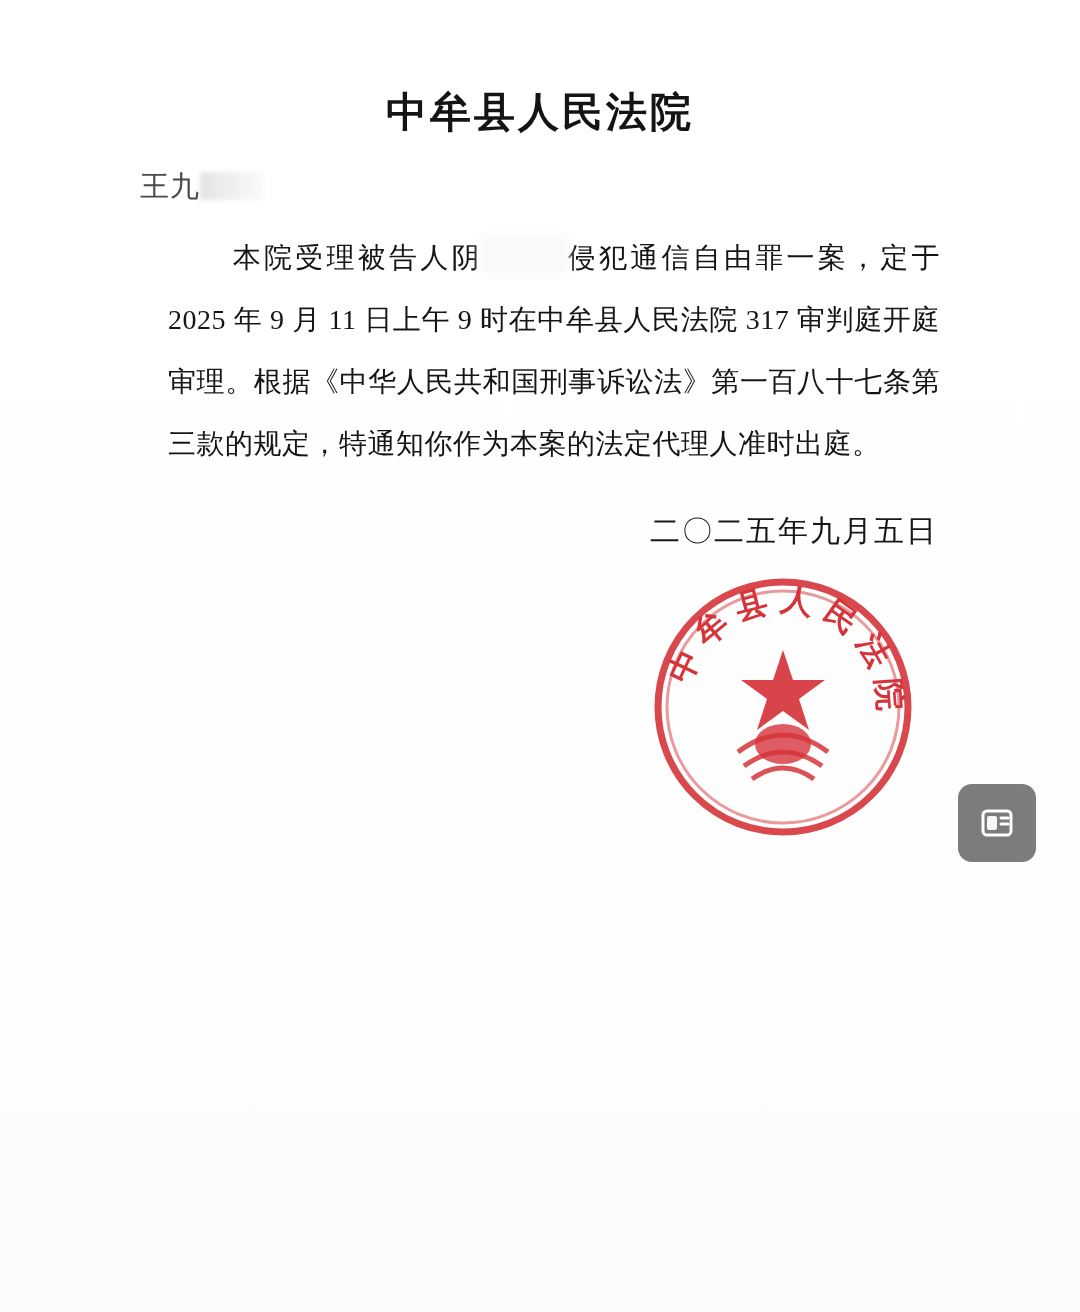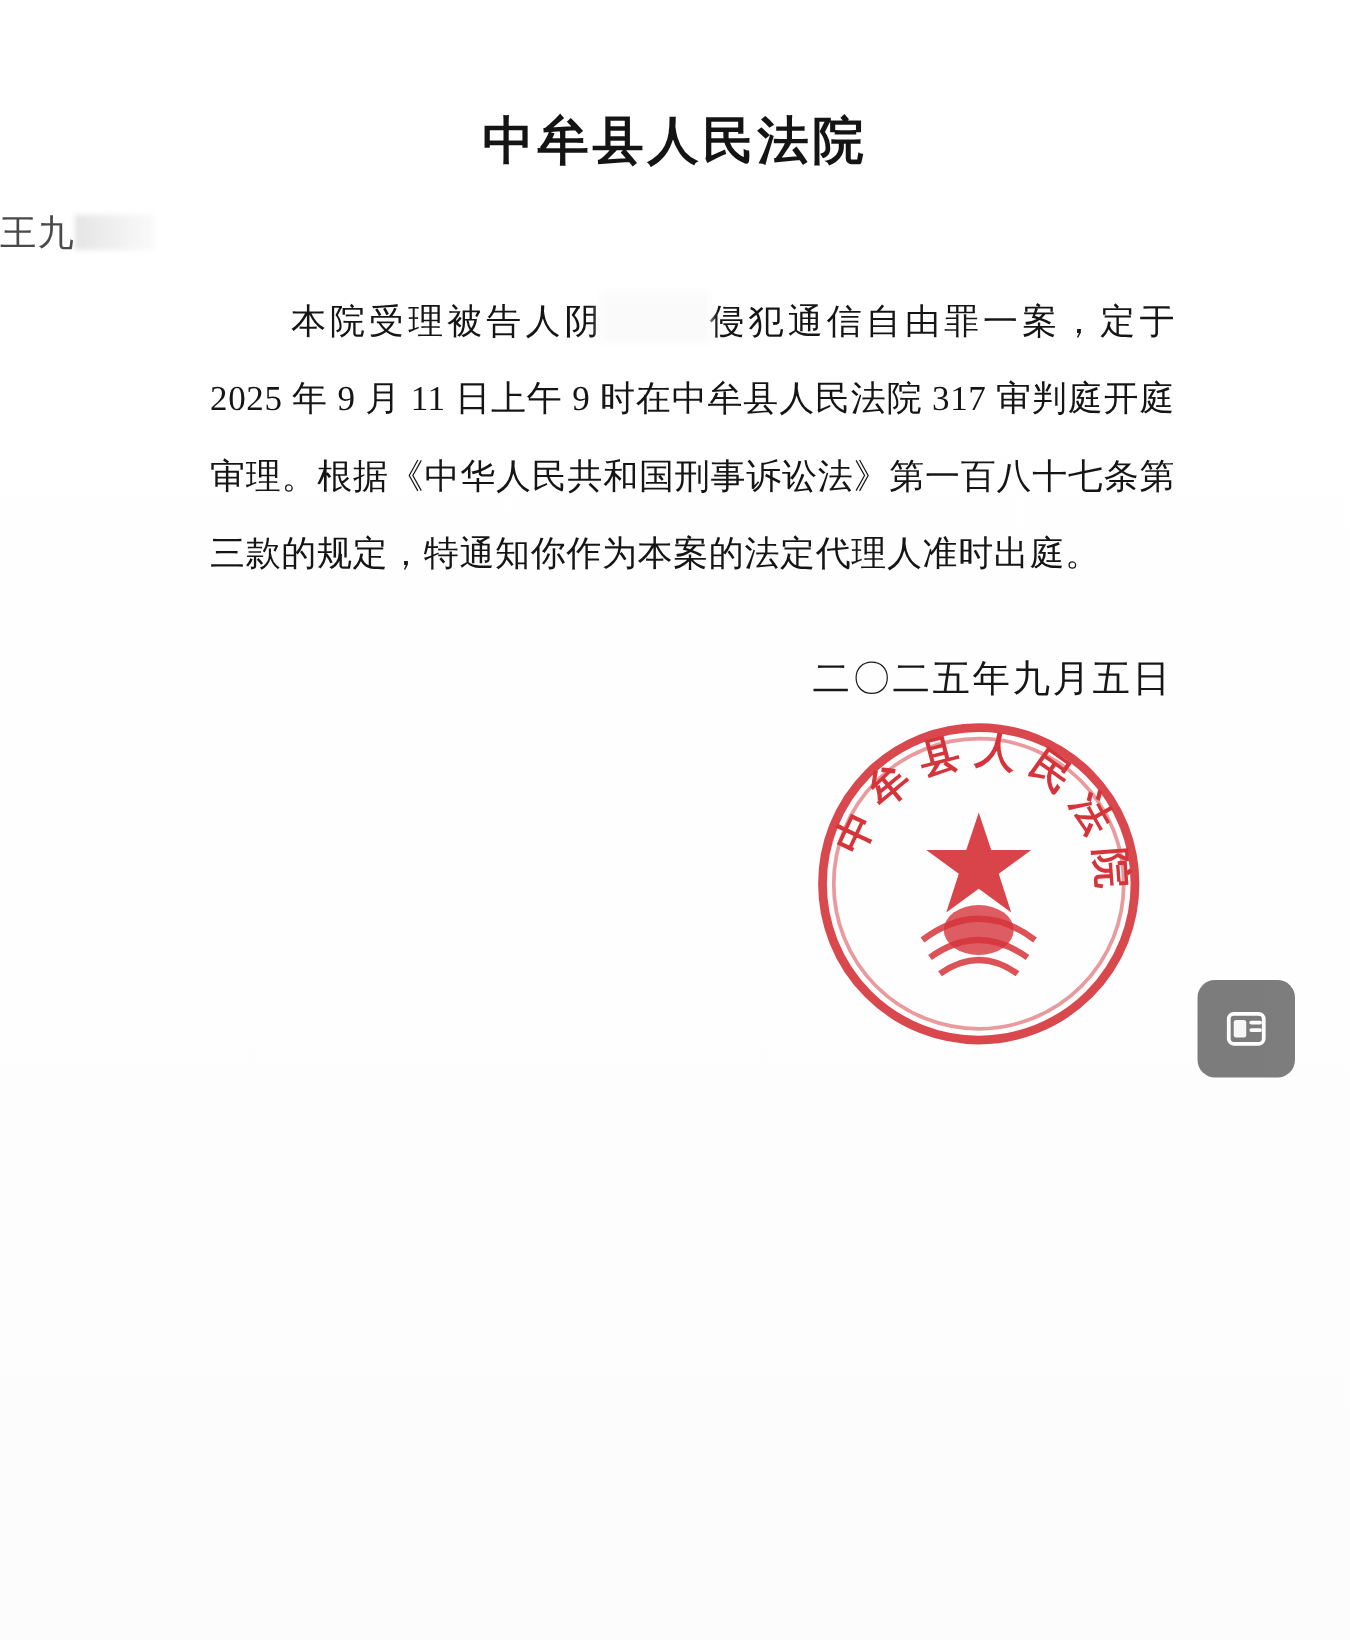--- a/index.html
+++ b/index.html
@@ -64,20 +64,21 @@
     margin-top: 66px;
     text-align: right;
     padding-right: 142px;
     font-size: 28px;
     letter-spacing: 1px;
     color: #1d1d1d;
   }
 
   .recipient {
     margin-top: 30px;
+    padding-left: 140px;
     font-size: 29px;
     letter-spacing: 1px;
     color: #4a4a4a;
     position: relative;
     display: block;
   }
   .recipient .redact-soft {
     display: inline-block;
     width: 64px;
     height: 28px;
@@ -102,21 +103,21 @@
     display: inline-block;
     width: 82px;
     height: 34px;
     vertical-align: -5px;
     background: #fafafa;
     box-shadow: 0 0 6px 4px #fbfbfb;
     filter: blur(1px);
   }
 
   .date-line {
-    margin-top: 48px;
+    margin-top: 36px;
     text-align: right;
     padding-right: 142px;
     font-size: 30px;
     letter-spacing: 2px;
     color: #171717;
     position: relative;
     z-index: 1;
   }
 
   

